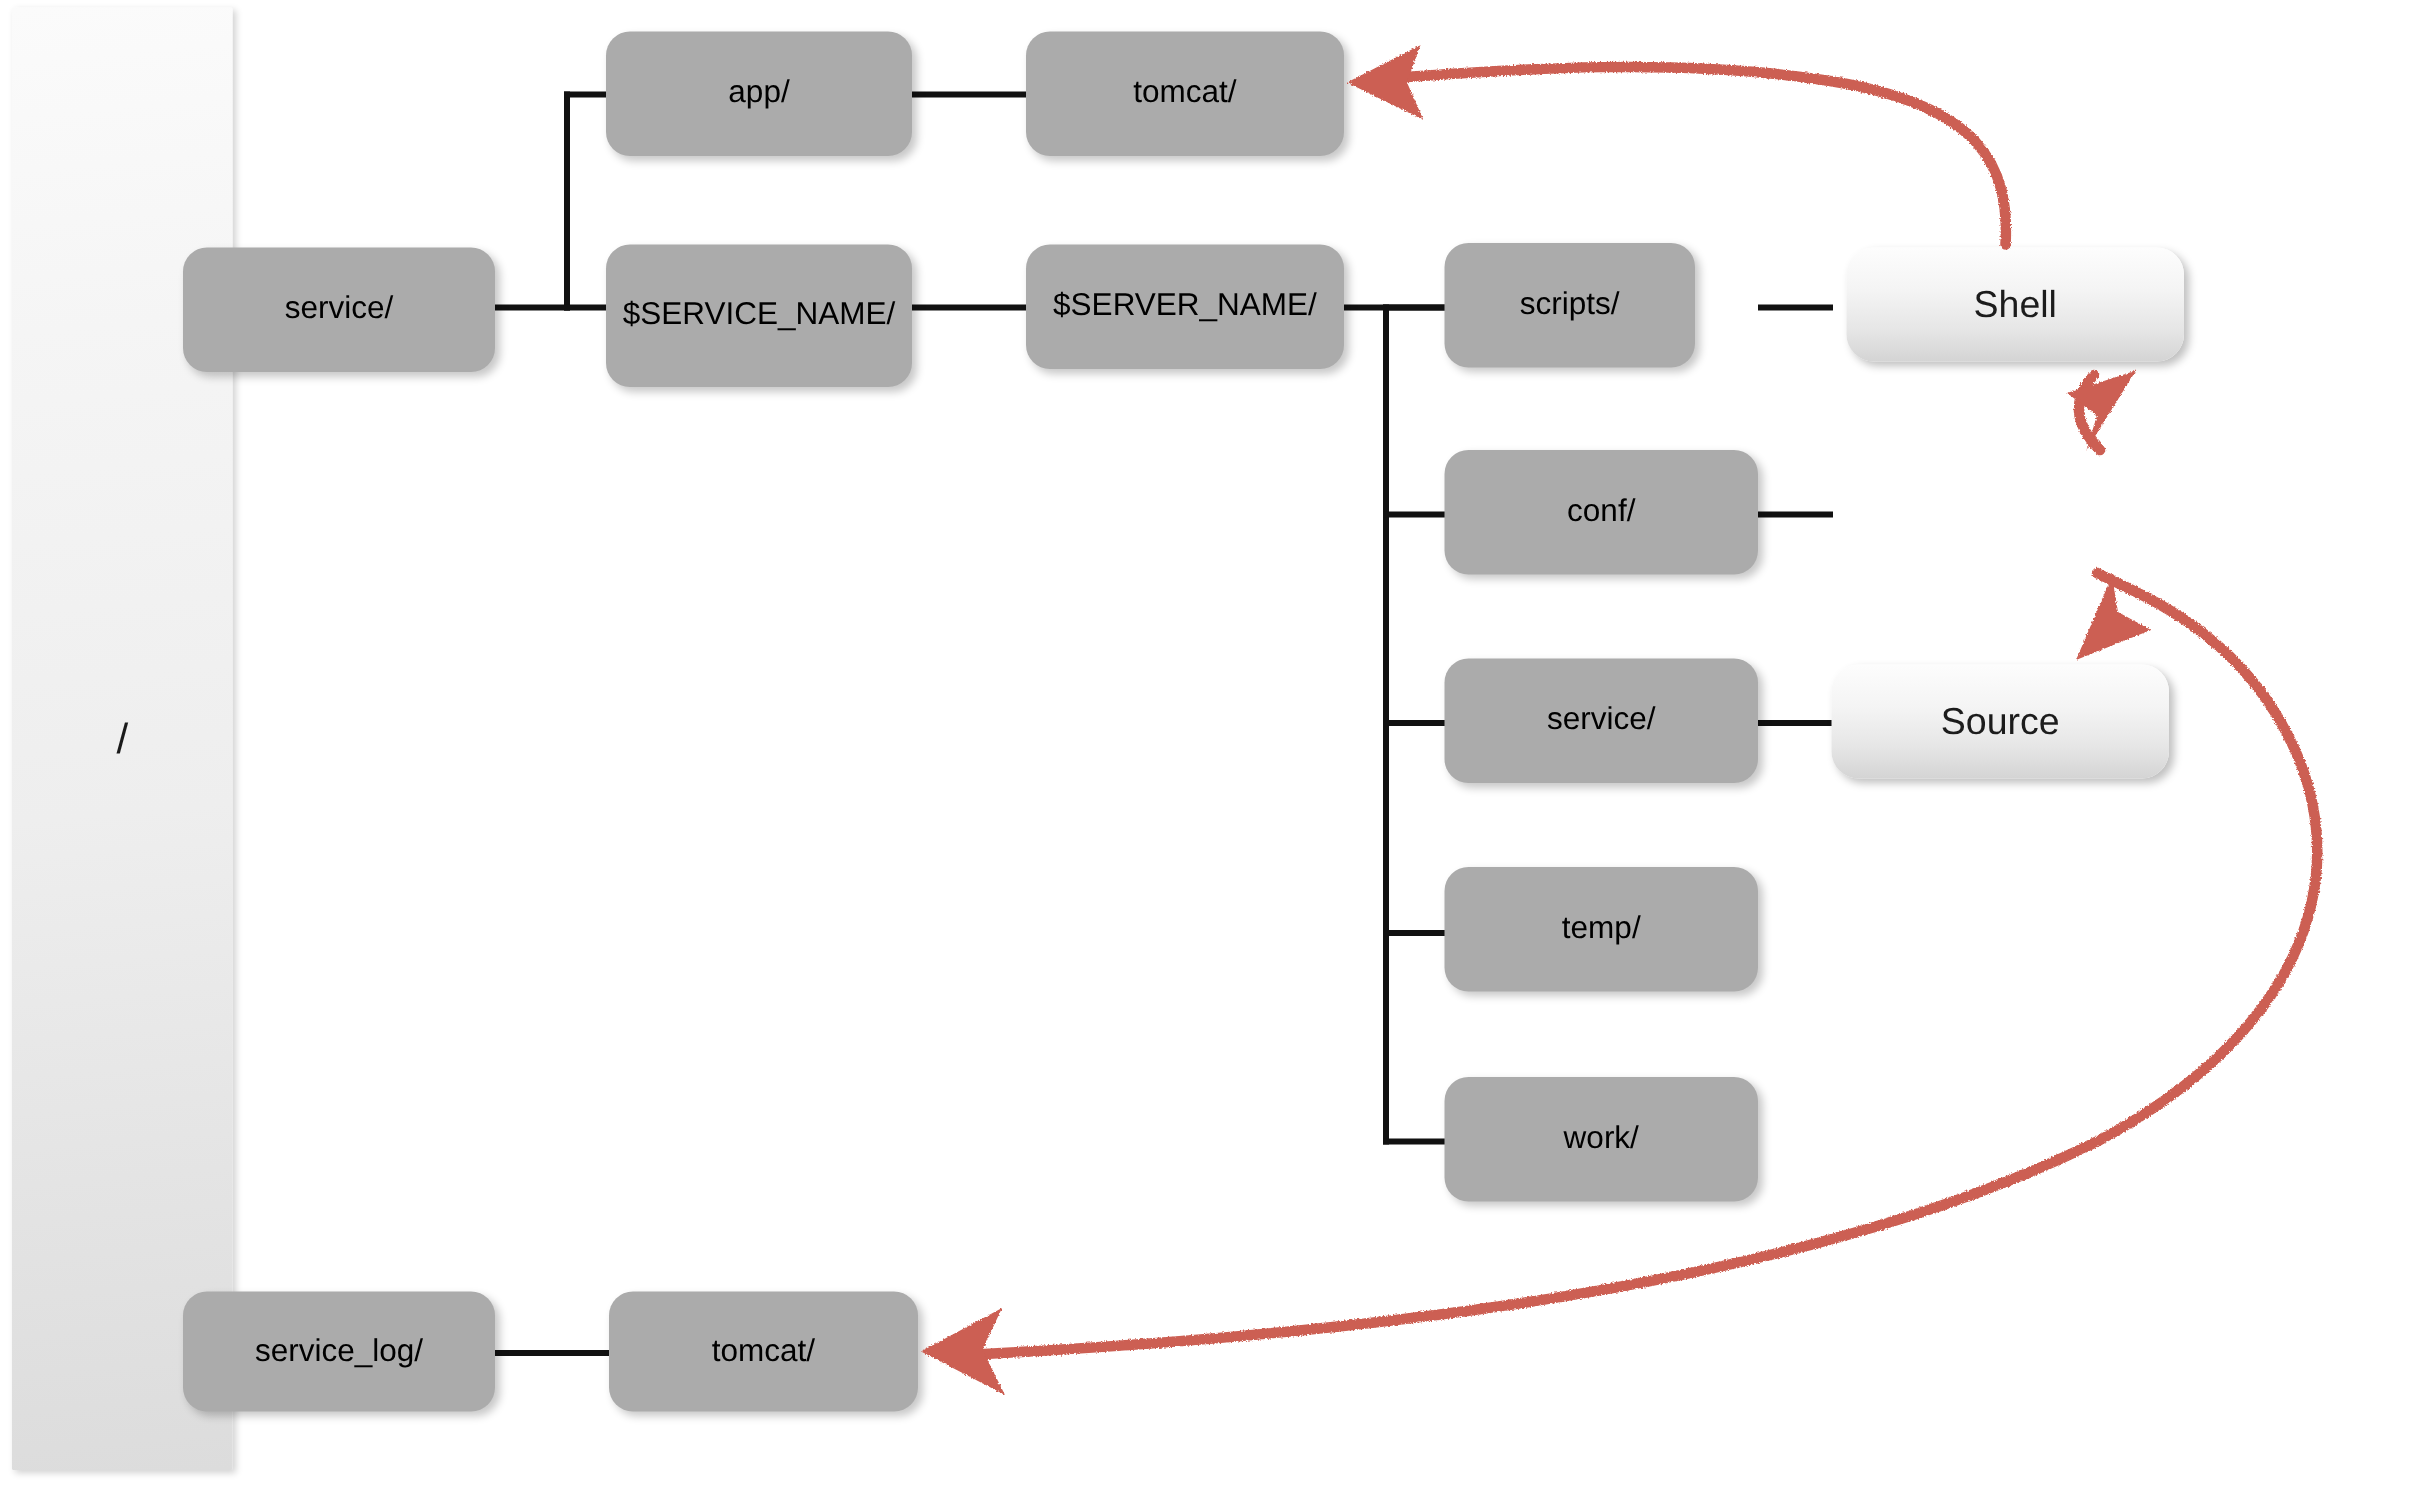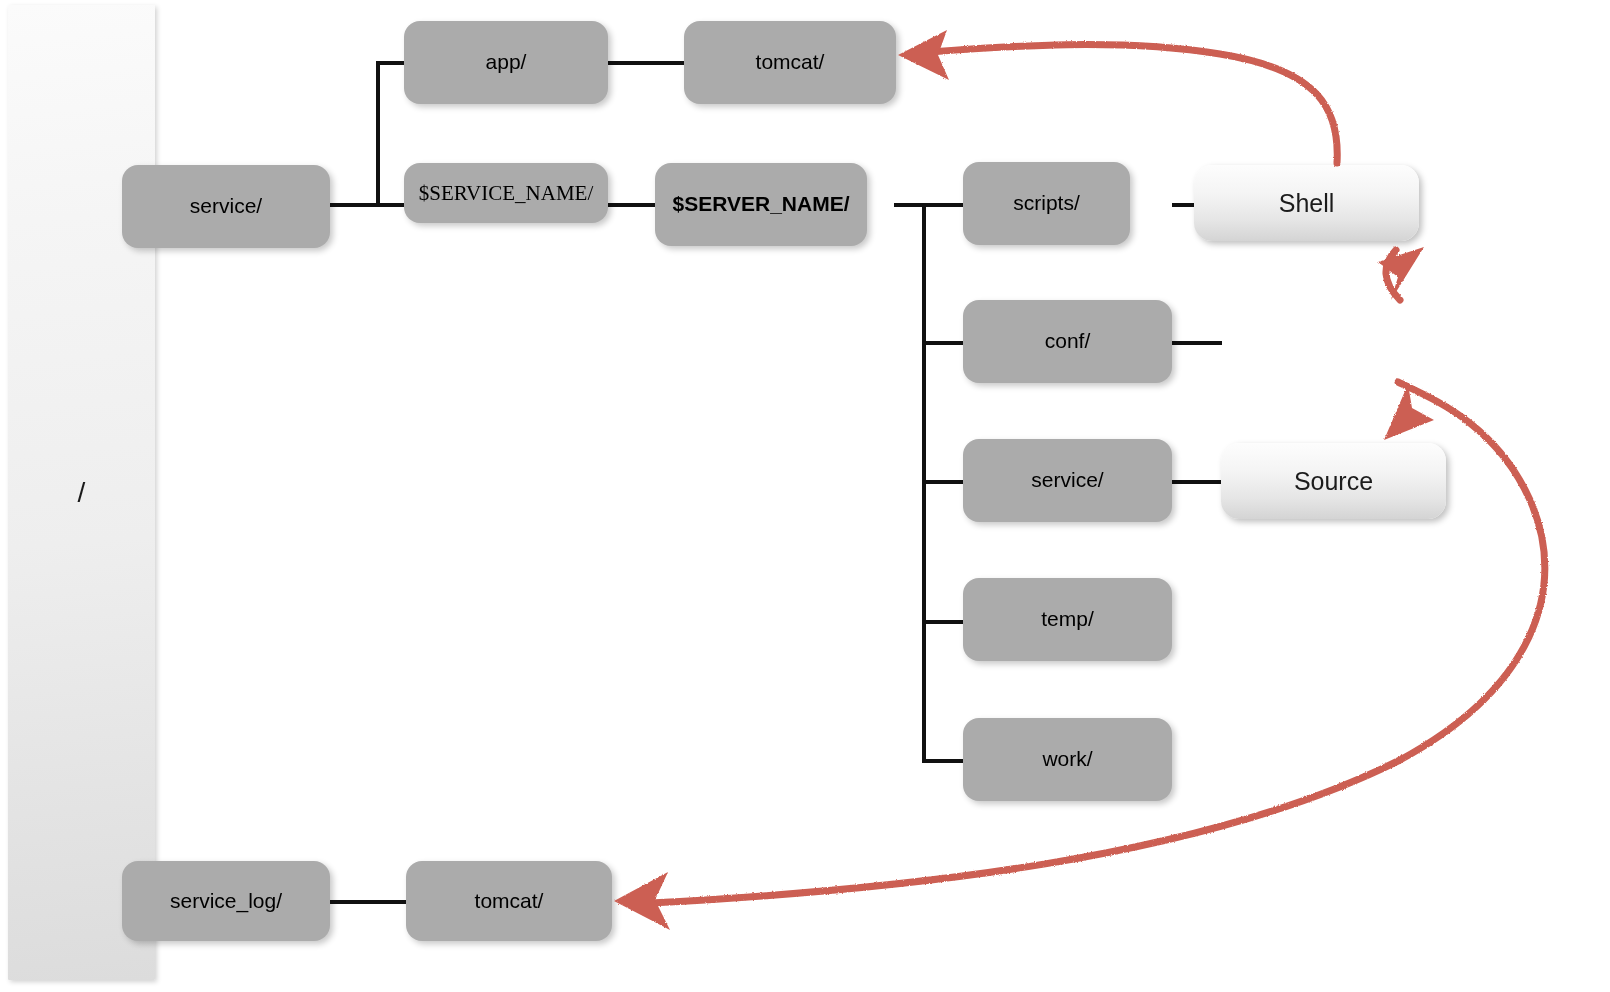--- a/index.html
+++ b/index.html
@@ -113,25 +113,25 @@
   </div>
 
   <div class="node gray" style="left:404px;top:21px;width:204px;height:83px;">
     <span>app/</span>
   </div>
 
   <div class="node gray" style="left:684px;top:21px;width:212px;height:83px;">
     <span>tomcat/</span>
   </div>
 
-  <div class="node gray" style="left:404px;top:163px;width:204px;height:60px;font-family:Liberation Serif, serif;">
+  <div class="node gray" style="left:404px;top:163px;width:204px;height:95px;">
     <span>$SERVICE_NAME/</span>
   </div>
 
-  <div class="node gray" style="left:655px;top:163px;width:212px;height:83px;font-weight:bold;">
+  <div class="node gray" style="left:684px;top:163px;width:212px;height:83px;">
     <span>$SERVER_NAME/</span>
   </div>
 
   <div class="node gray" style="left:963px;top:162px;width:167px;height:83px;">
     <span>scripts/</span>
   </div>
 
   <div class="node gray" style="left:963px;top:300px;width:209px;height:83px;">
     <span>conf/</span>
   </div>
@@ -141,21 +141,21 @@
   </div>
 
   <div class="node gray" style="left:963px;top:578px;width:209px;height:83px;">
     <span>temp/</span>
   </div>
 
   <div class="node gray" style="left:963px;top:718px;width:209px;height:83px;">
     <span>work/</span>
   </div>
 
-  <div class="node light" style="left:1194px;top:165px;width:225px;height:76px;">
+  <div class="node light" style="left:1231px;top:165px;width:225px;height:76px;">
     <span>Shell</span>
   </div>
 
 
   <div class="node light" style="left:1221px;top:443px;width:225px;height:76px;">
     <span>Source</span>
   </div>
 
   <div class="node gray" style="left:122px;top:861px;width:208px;height:80px;justify-content:center;">
     <span>service_log/</span>

